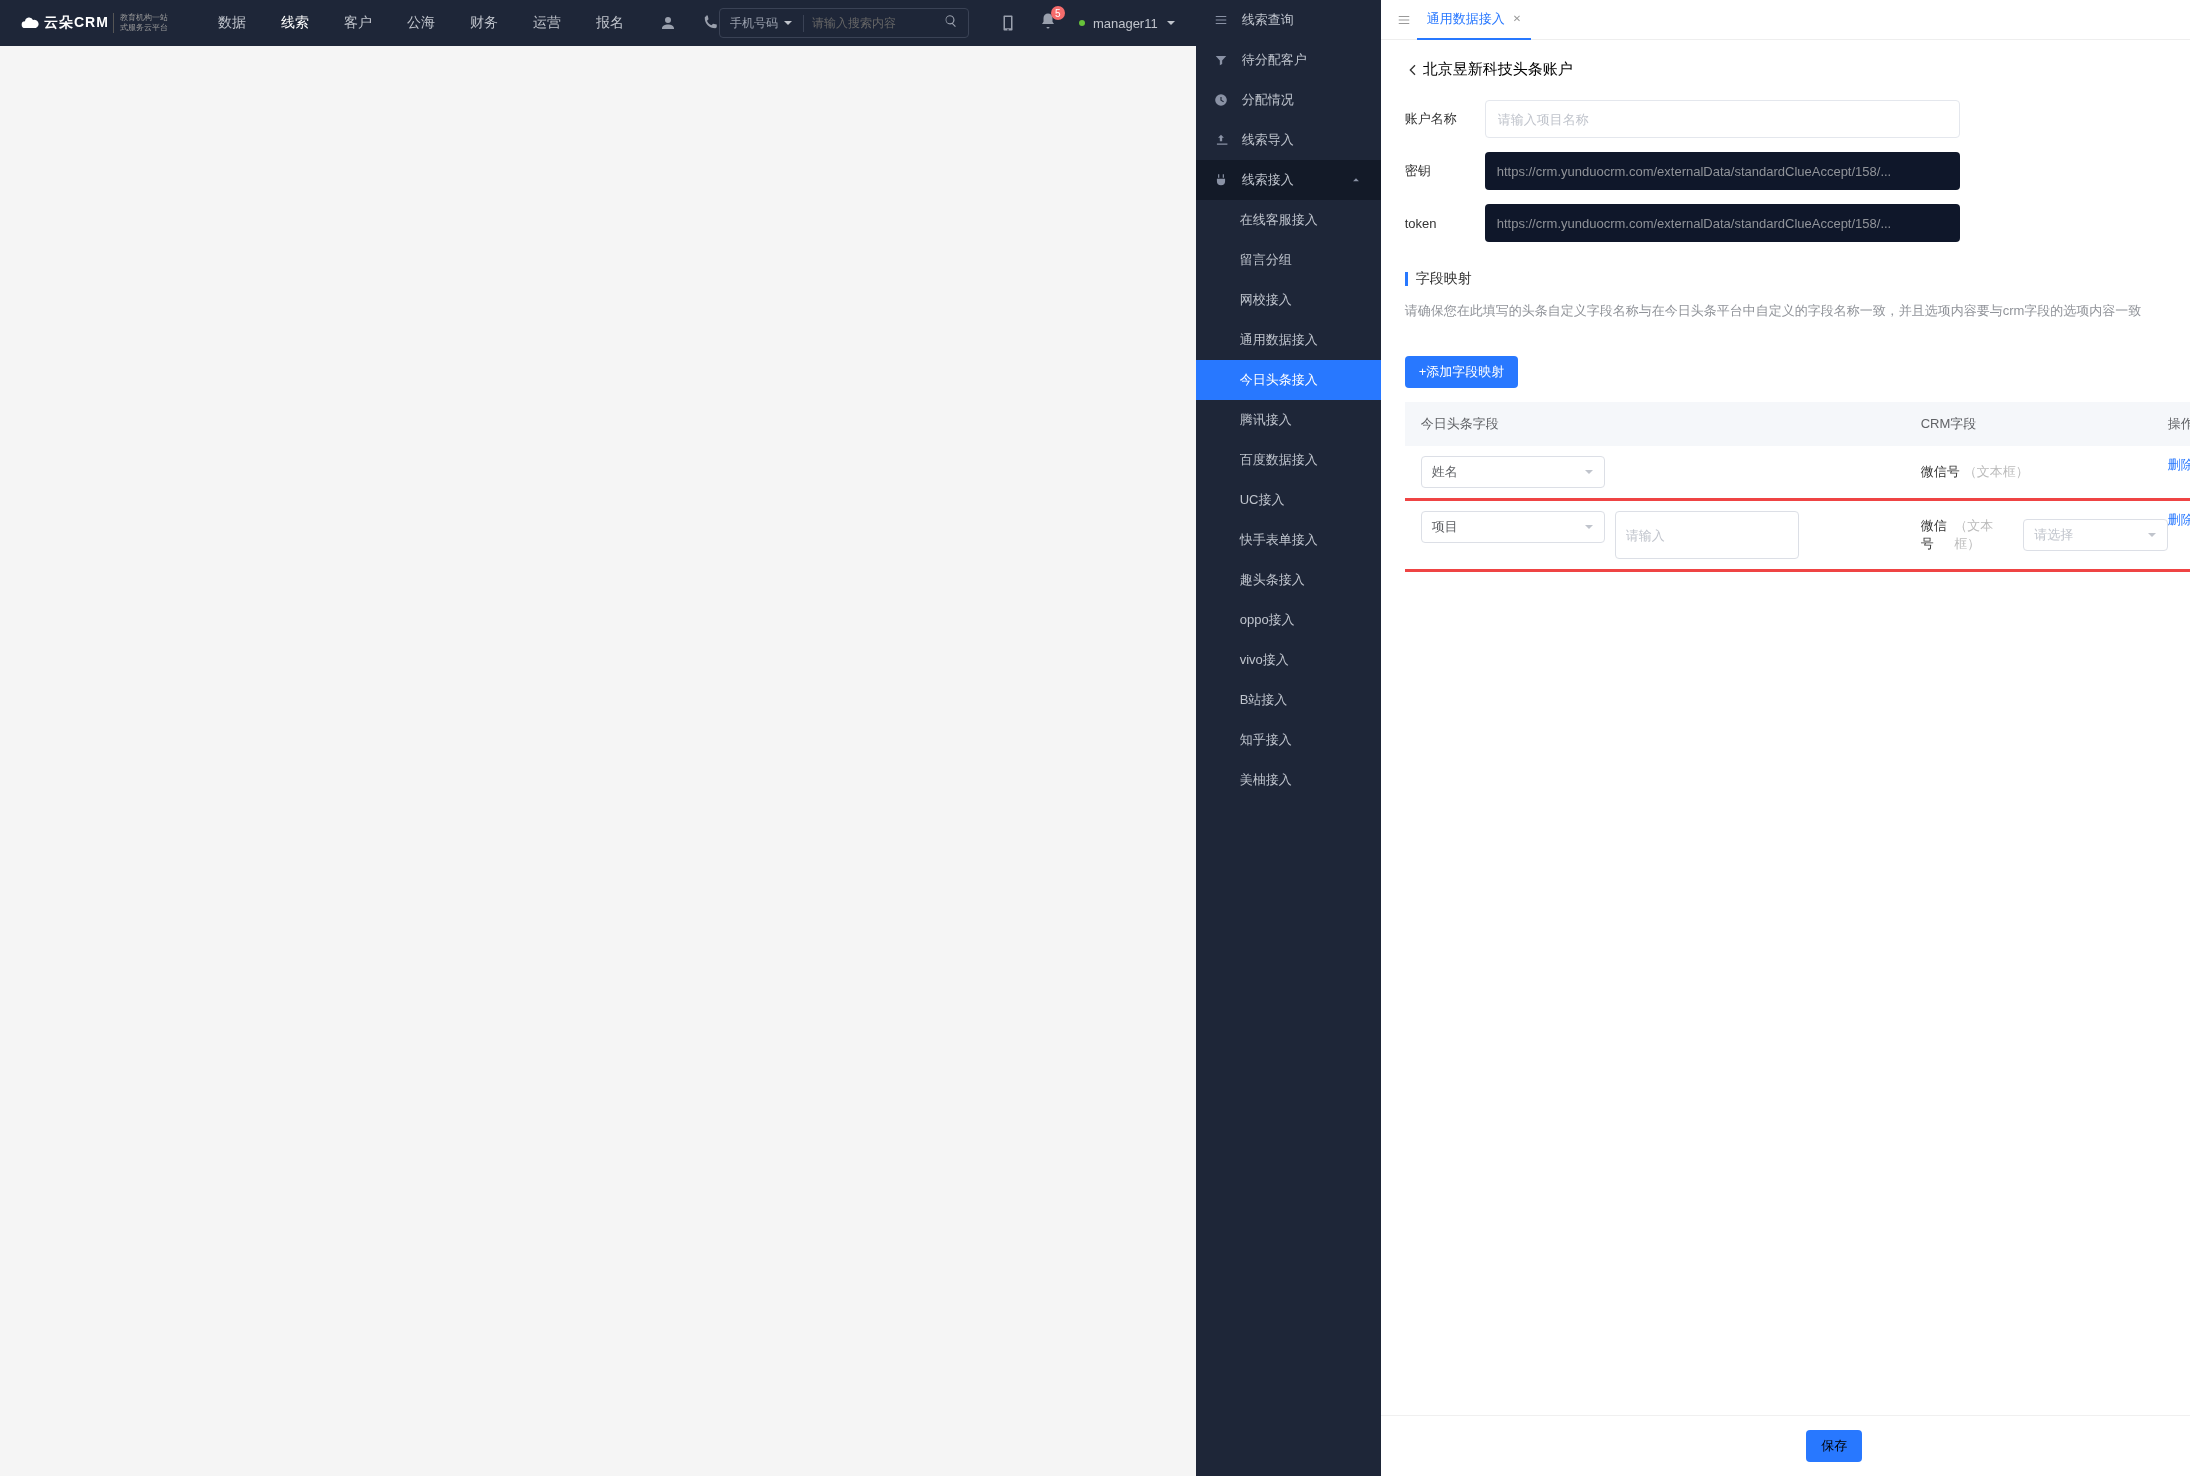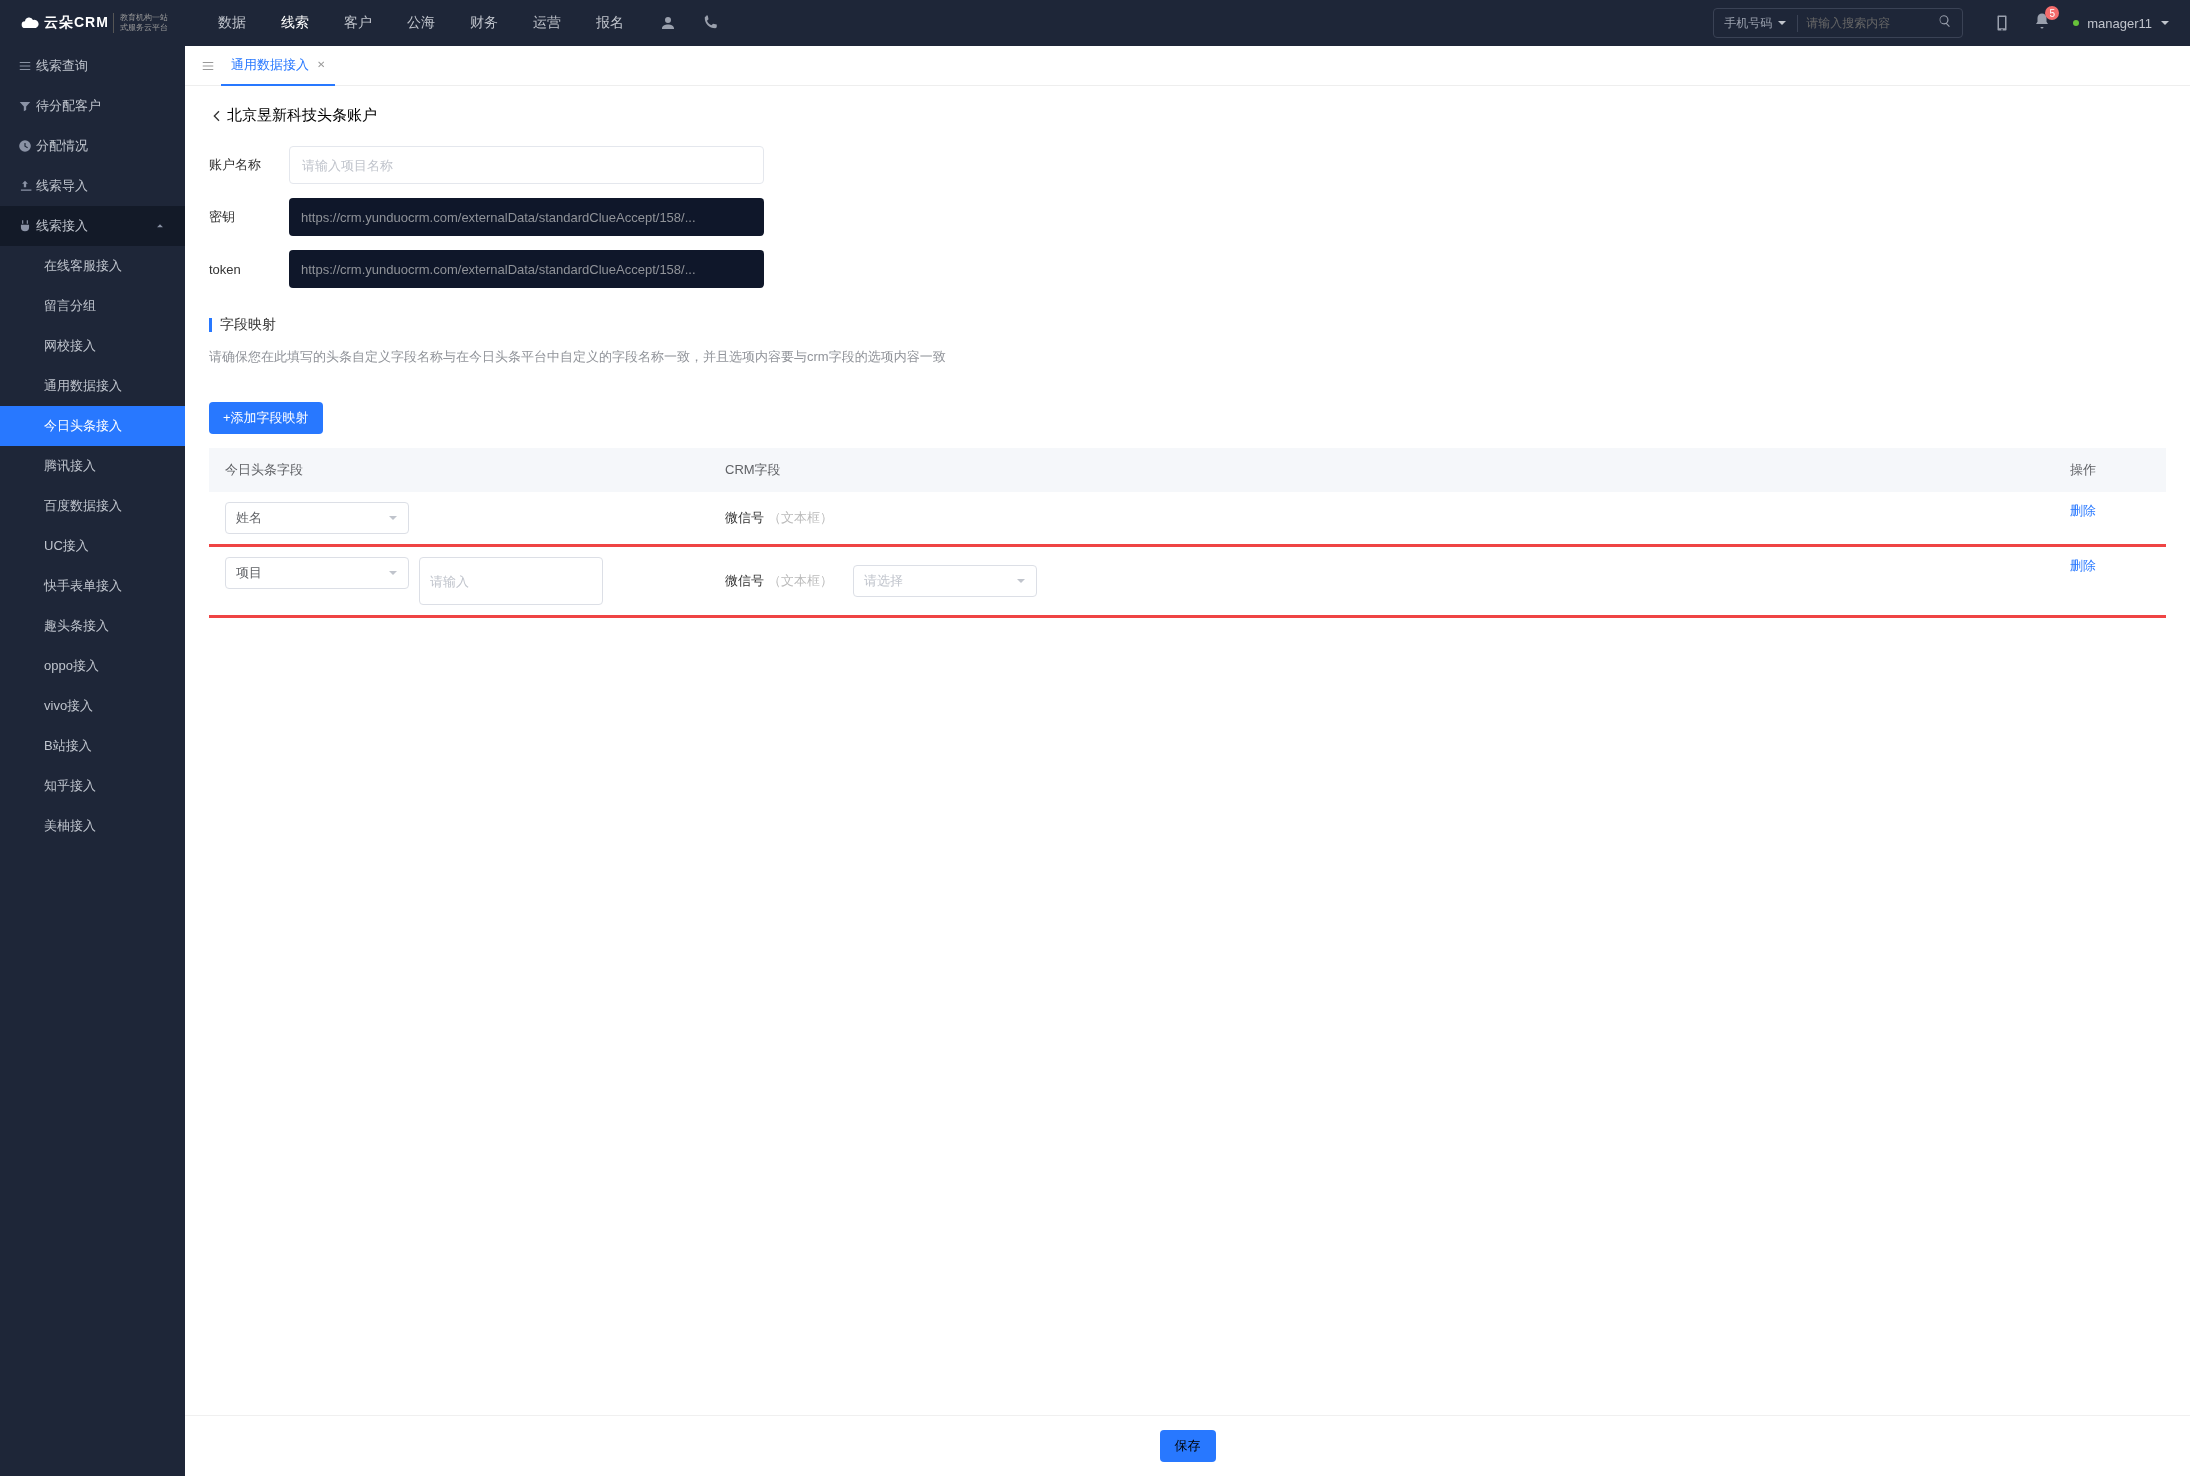--- a/index.html
+++ b/index.html
@@ -1,17 +1,17 @@
 <!DOCTYPE html>
 <html><head>
 <meta charset="utf-8">
 <style>
 *{box-sizing:border-box;margin:0;padding:0;font-family:-apple-system,BlinkMacSystemFont,"Segoe UI","PingFang SC","Microsoft YaHei",sans-serif}
 body{background:#f5f5f5;overflow:hidden}
-.app{display:flex;flex-direction:column;height:100vh;width:100vw}
+.app{display:flex;height:100vh;width:100vw}
 .header{height:46px;background:#1e2638;display:flex;align-items:center;padding:0 20px;flex-shrink:0}
 .logo{display:flex;align-items:center;color:#fff;font-size:13px;gap:4px}
 .logo-svg{width:20px;height:20px;fill:#fff}
 .logo-main{font-weight:700;font-size:14px;letter-spacing:1px}
 .logo-sub{font-size:8px;color:#999;border-left:1px solid #555;padding-left:6px;line-height:1.2}
 .nav{display:flex;gap:35px;margin-left:50px}
 .nav-item{color:#c0c4cc;font-size:14px;cursor:pointer}
 .nav-item.active{color:#fff;font-weight:500}
 .header-icons{display:flex;gap:24px;margin-left:35px;align-items:center}
 .header-icon{width:18px;height:18px;fill:#9aa0ad;cursor:pointer}
@@ -20,21 +20,21 @@
 .search-input{background:transparent;border:none;color:#9aa0ad;font-size:12px;padding:0 8px;width:130px;outline:none}
 .search-input::placeholder{color:#666}
 .search-btn{padding:0 10px;cursor:pointer}
 .header-right{display:flex;align-items:center;gap:22px;margin-left:30px}
 .notif{position:relative}
 .notif-badge{position:absolute;top:-6px;right:-8px;background:#f56c6c;color:#fff;font-size:10px;border-radius:8px;min-width:14px;height:14px;display:flex;align-items:center;justify-content:center;padding:0 3px}
 .user-box{display:flex;align-items:center;gap:8px;color:#c0c4cc;font-size:13px;cursor:pointer}
 .user-dot{width:6px;height:6px;background:#67c23a;border-radius:50%}
 .body{display:flex;flex:1;min-height:0}
 .sidebar{width:185px;background:#1e2638;overflow-y:auto;flex-shrink:0}
-.side-item{display:flex;align-items:center;padding:0 18px;height:40px;color:#bfc4cd;font-size:13px;cursor:pointer;gap:4px}
+.side-item{display:flex;align-items:center;padding:0 18px;height:40px;color:#bfc4cd;font-size:13px;cursor:pointer;gap:14px}
 .side-item.expanded{background:#131a28}
 .side-item.active{background:#2878ff;color:#fff}
 .side-sub{padding-left:44px}
 .side-icon{width:14px;height:14px;fill:#8a92a5;flex-shrink:0}
 .side-item .arrow{margin-left:auto}
 .main{flex:1;display:flex;flex-direction:column;background:#fff;min-width:0}
 .tabs-bar{height:40px;border-bottom:1px solid #eee;display:flex;align-items:center;padding:0 10px}
 .tabs-toggle{width:26px;cursor:pointer;display:flex;align-items:center;justify-content:center}
 .tab{padding:0 10px;height:40px;display:flex;align-items:center;gap:8px;font-size:13px;color:#333;border-bottom:2px solid transparent;cursor:pointer}
 .tab.active{color:#2878ff;border-bottom-color:#2878ff}

